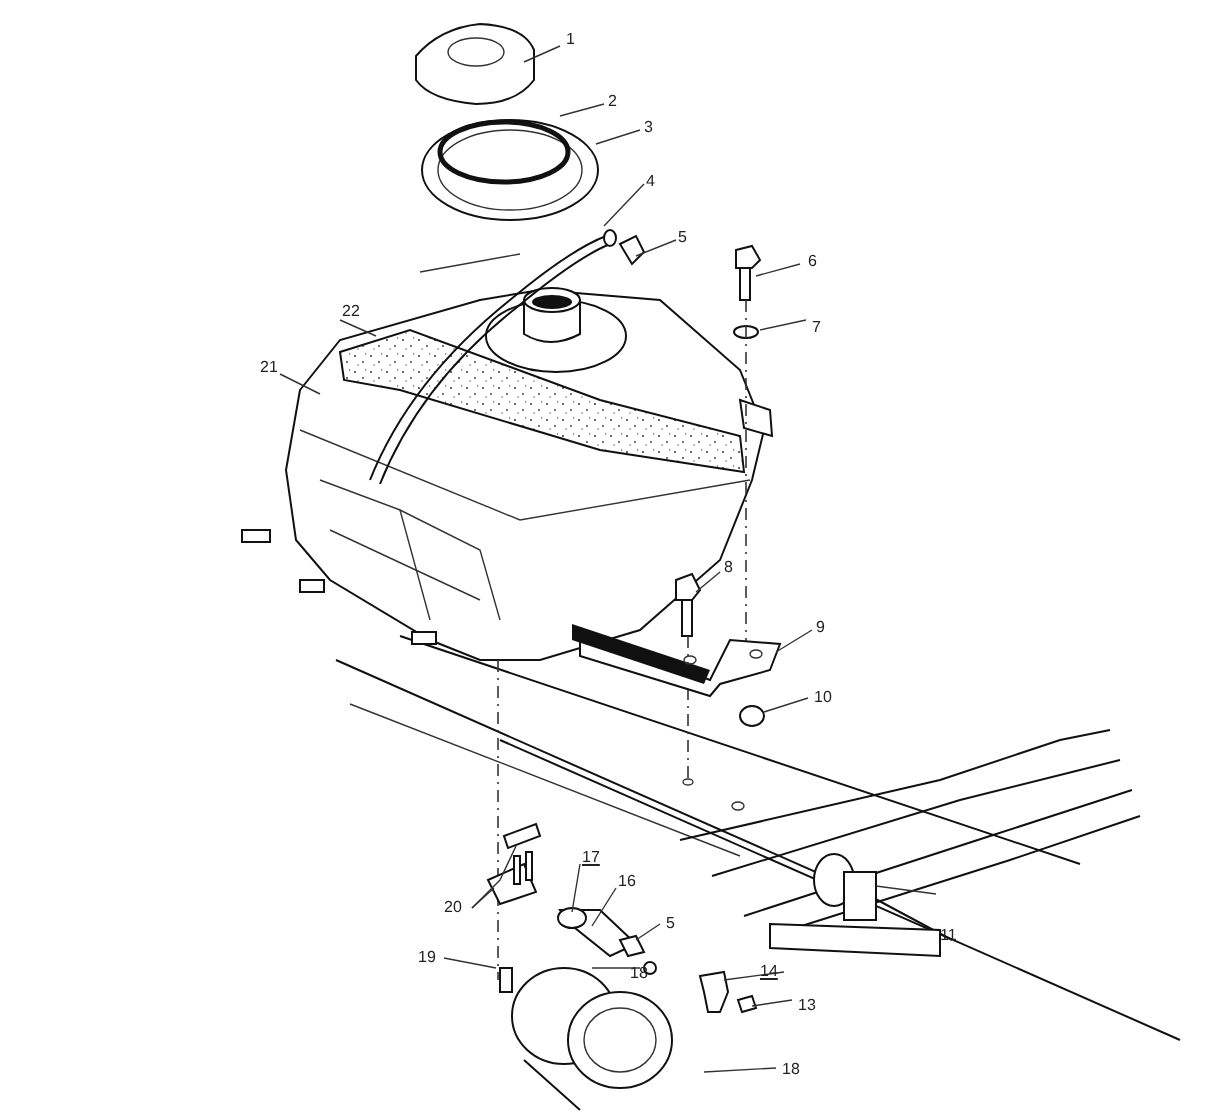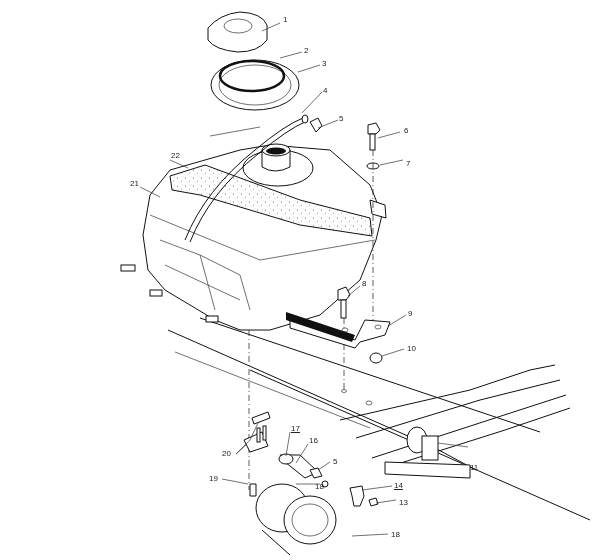--- a/index.html
+++ b/index.html
@@ -154,21 +154,21 @@
   <span class="callout" style="left:323px;top:87px;">4</span>
   <span class="callout" style="left:339px;top:115px;">5</span>
   <span class="callout" style="left:404px;top:127px;">6</span>
   <span class="callout" style="left:406px;top:160px;">7</span>
   <span class="callout" style="left:362px;top:280px;">8</span>
   <span class="callout" style="left:408px;top:310px;">9</span>
   <span class="callout" style="left:407px;top:345px;">10</span>
   <span class="callout" style="left:470px;top:443px;margin-top:21px;">11</span>
   <span class="callout" style="left:391px;top:531px;">18</span>
   <span class="callout" style="left:399px;top:499px;">13</span>
-  <span class="callout" style="left:394px;top:482px;text-decoration:underline;">14</span>
+  <span class="callout" style="left:380px;top:482px;text-decoration:underline;">14</span>
   <span class="callout" style="left:333px;top:458px;">5</span>
   <span class="callout" style="left:309px;top:437px;">16</span>
   <span class="callout" style="left:291px;top:425px;text-decoration:underline;">17</span>
   <span class="callout" style="left:283px;top:483px;margin-left:32px;">18</span>
   <span class="callout" style="left:209px;top:475px;text-align:right;">19</span>
   <span class="callout" style="left:222px;top:450px;">20</span>
   <span class="callout" style="left:130px;top:180px;">21</span>
   <span class="callout" style="left:159px;top:152px;margin-left:12px;">22</span>
 </div>
 

